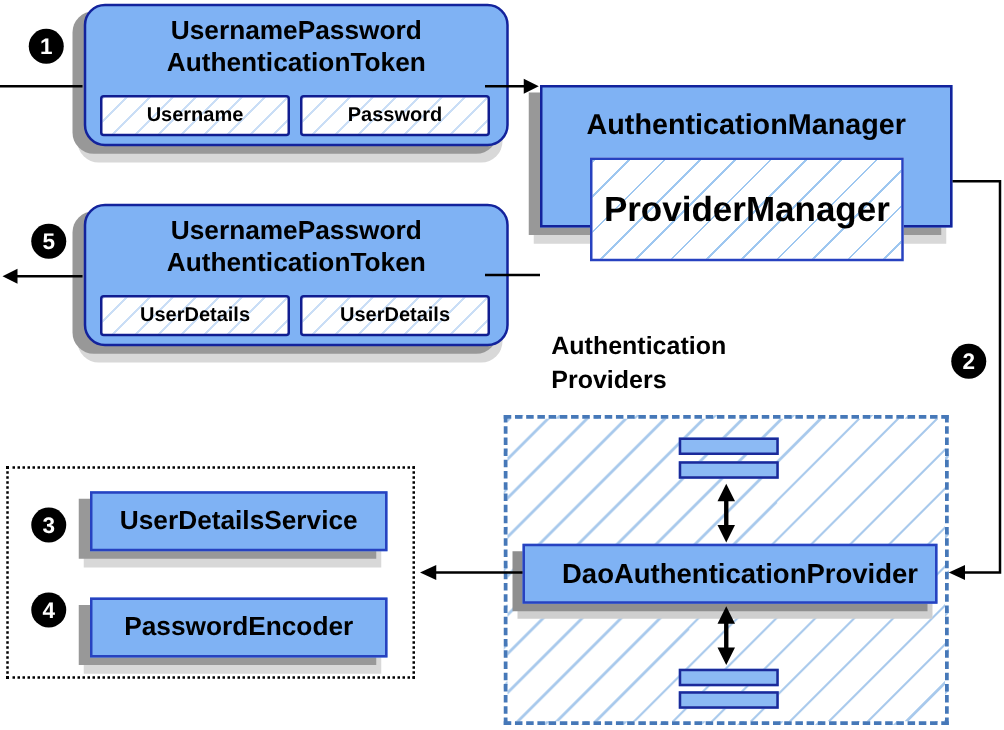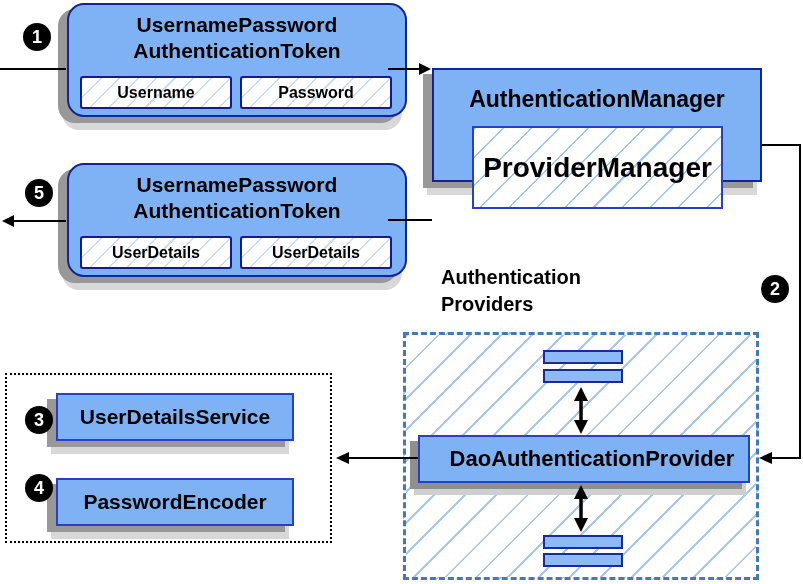--- a/index.html
+++ b/index.html
@@ -157,21 +157,21 @@
   #services-region {
     position: absolute;
     left: 5px; top: 373px;
     width: 327px; height: 170px;
     border: 2.5px dotted #000000;
     background: #ffffff;
     z-index: 1;
   }
   .service-box {
     position: absolute;
-    left: 56px;
+    left: 72px;
     width: 238px; height: 48px;
     border: 2px solid #2742c0;
     font-size: 21px;
     display: flex;
     align-items: center;
     justify-content: center;
     z-index: 3;
   }
   #user-details-service { top: 393px; }
   #password-encoder   { top: 462px; margin-top: 16px; }

